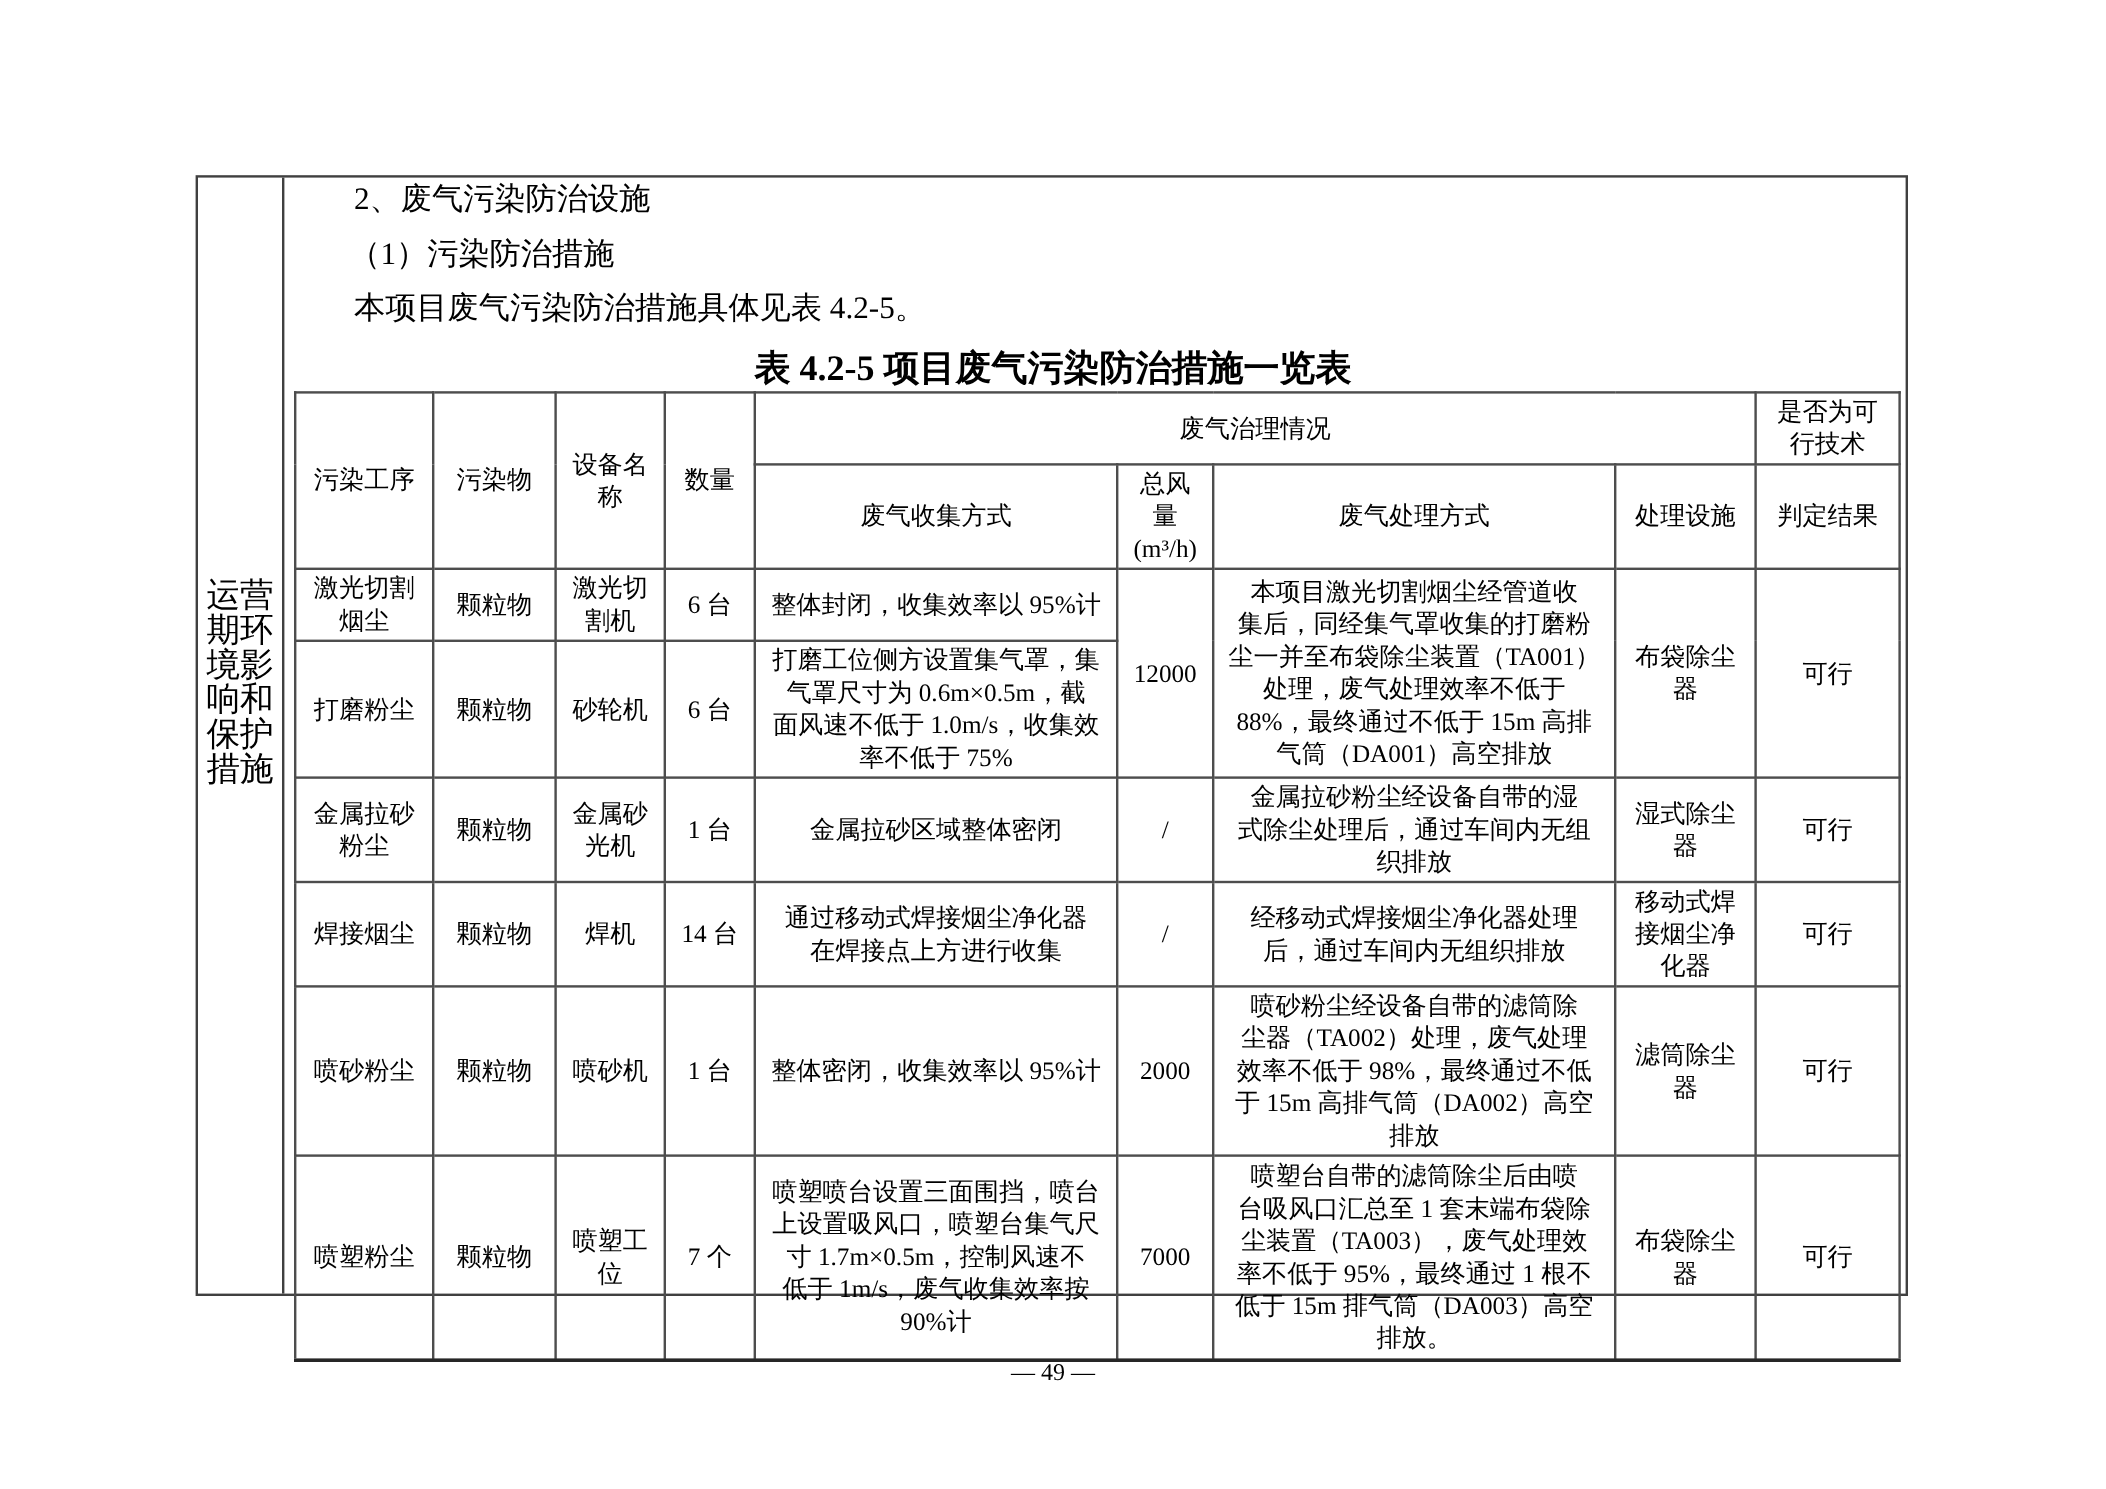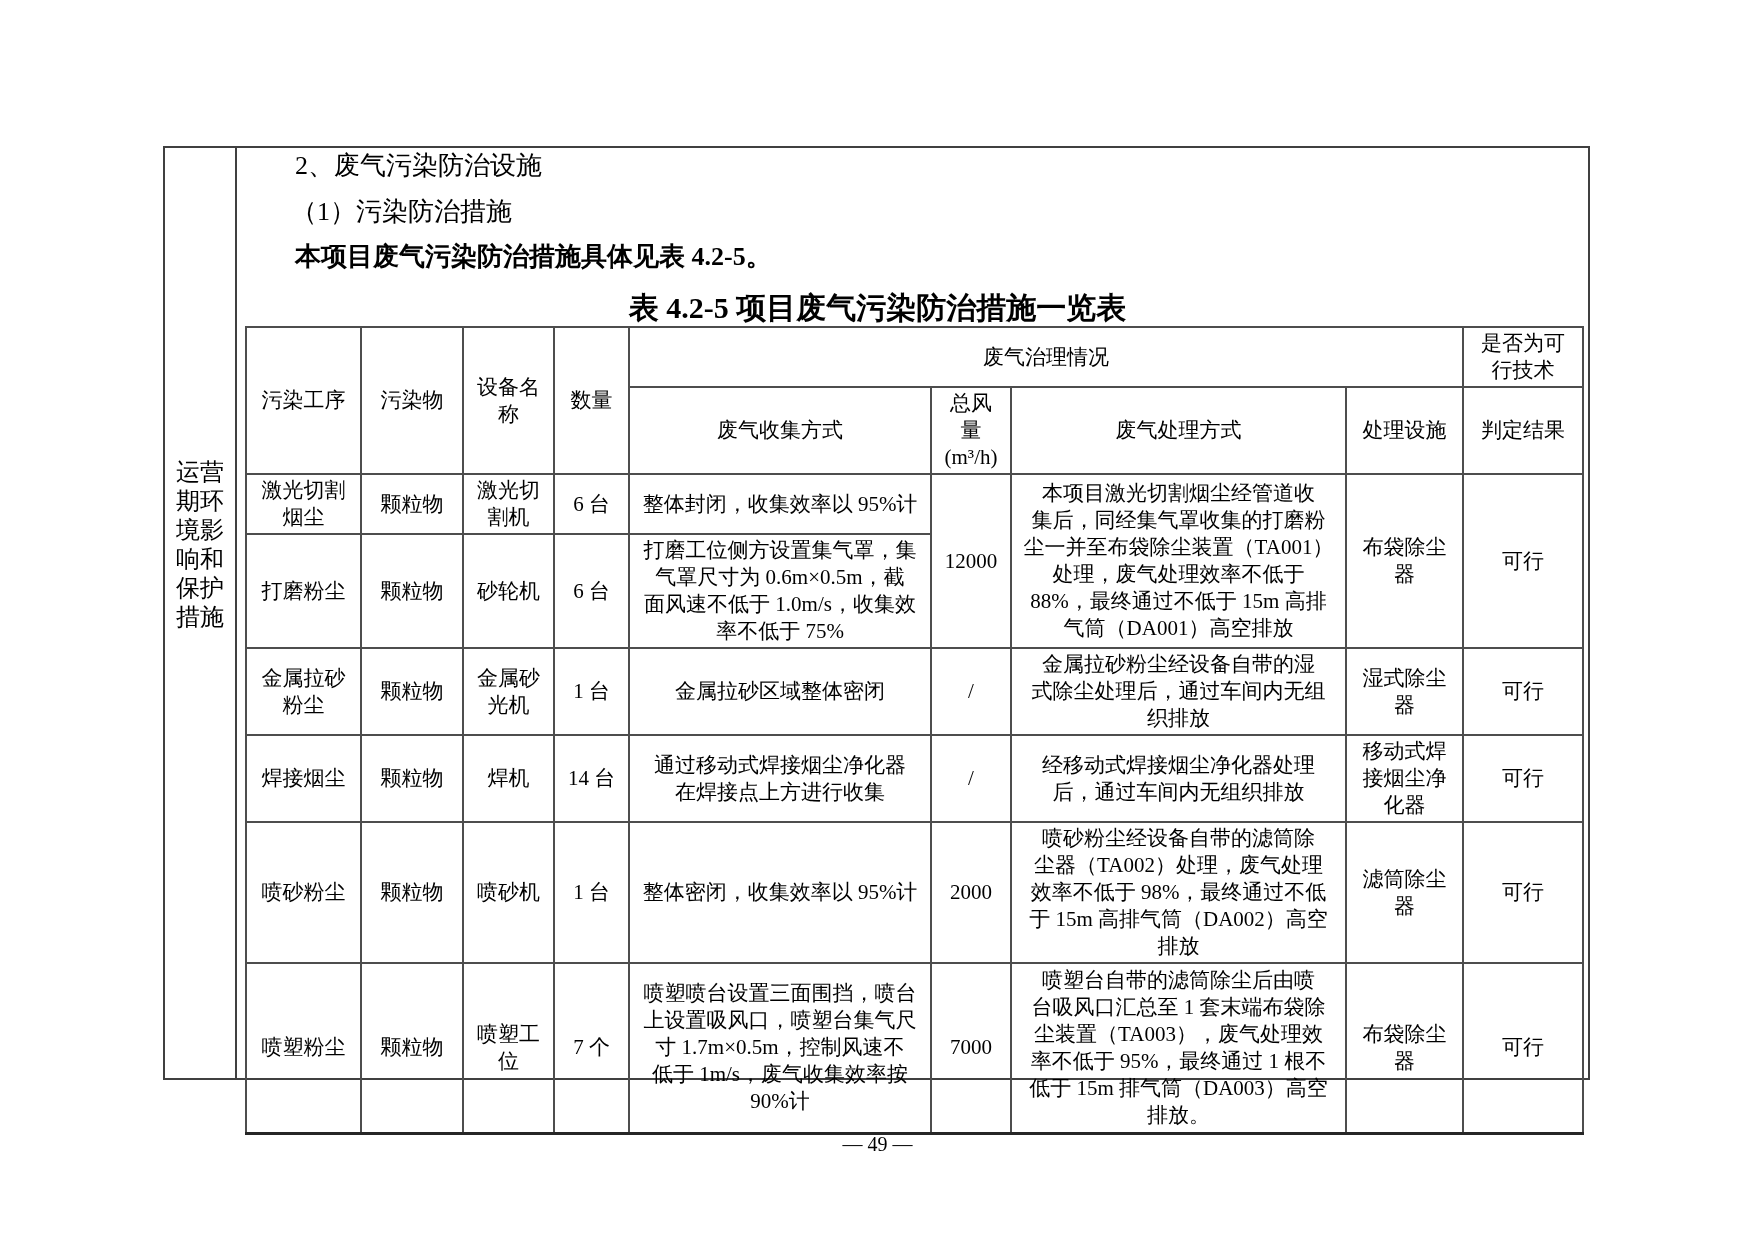--- a/index.html
+++ b/index.html
@@ -29,39 +29,39 @@
     position: absolute;
     left: 0;
     top: 0;
     width: 72px;
     height: 100%;
     border-right: 2px solid #404040;
     box-sizing: border-box;
   }
   .sidebar-label {
     position: absolute;
-    top: 310px;
+    top: 334px;
     left: 50%;
     transform: translateX(-50%);
     width: 56px;
-    font-size: 24px;
+    font-size: 28px;
     line-height: 29px;
     text-align: center;
     white-space: pre-line;
   }
   .para {
     position: absolute;
     font-size: 26px;
     line-height: 32px;
     white-space: nowrap;
     text-align: right;
   }
   .para1 { left: 295px; top: 150px; }
   .para2 { left: 291px; top: 196px; }
-  .para3 { left: 295px; top: 241px; font-weight: bold; }
+  .para3 { left: 295px; top: 241px; }
   .table-title {
     position: absolute;
     left: 0;
     top: 291px;
     width: 1755px;
     text-align: center;
     font-size: 30px;
     line-height: 33px;
     font-weight: bold;
     white-space: nowrap;

